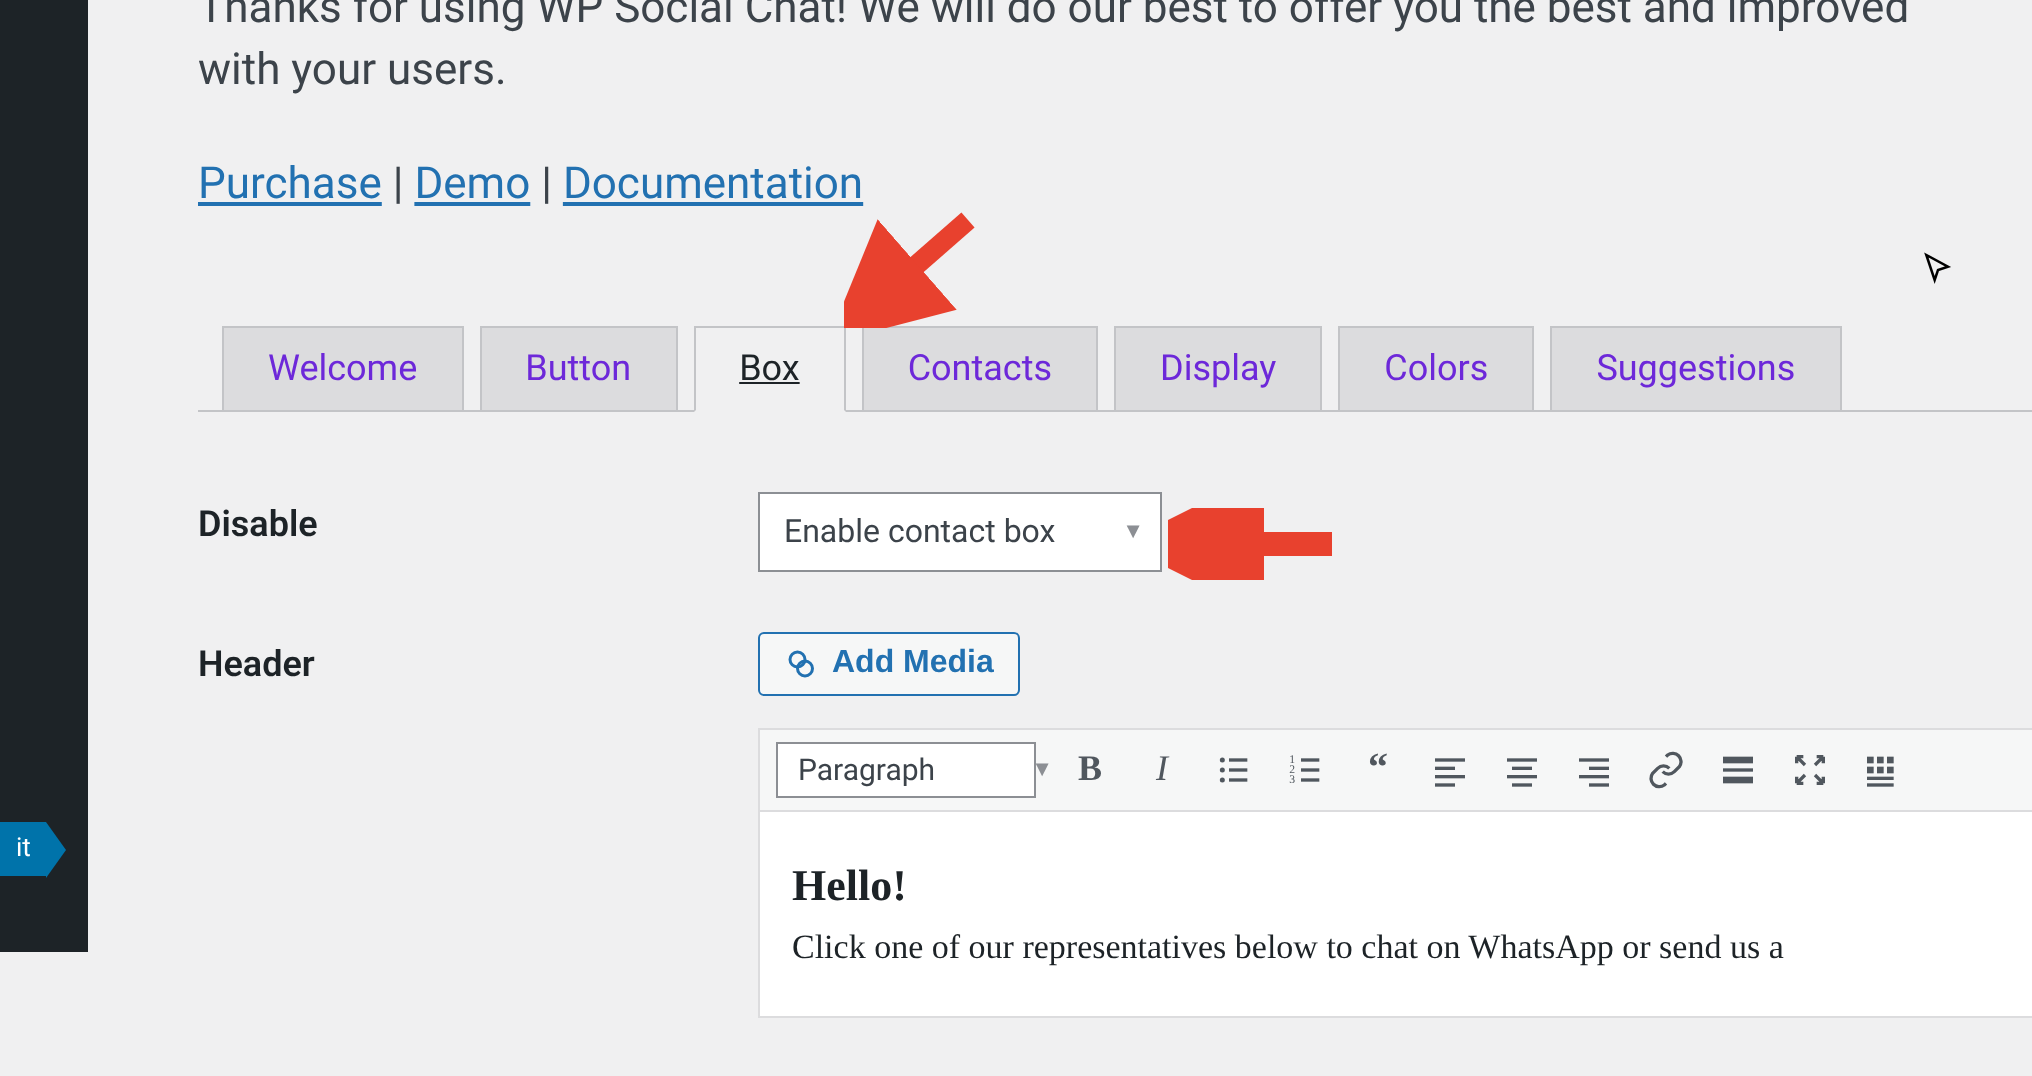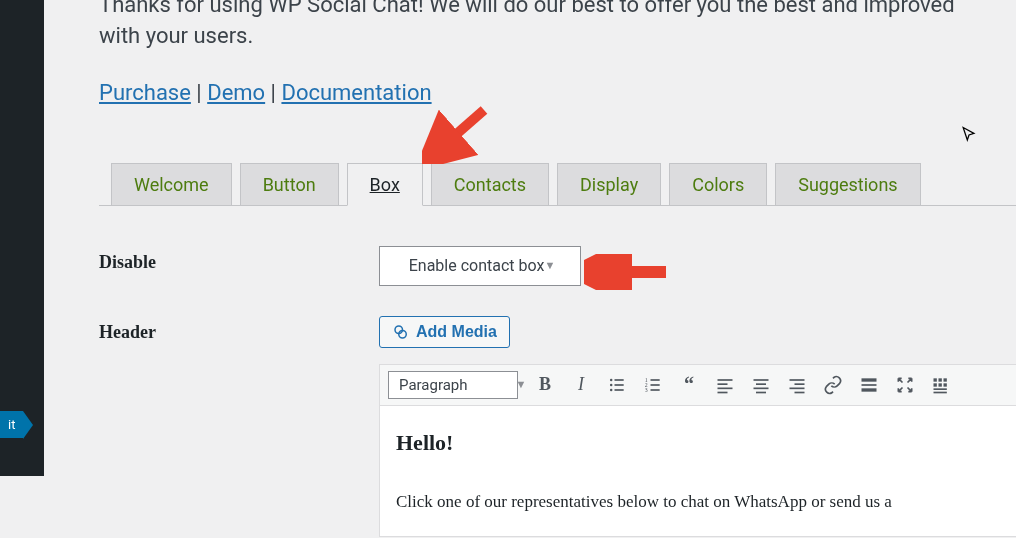--- a/index.html
+++ b/index.html
@@ -62,21 +62,21 @@
       margin-top: 58px;
       border-bottom: 1px solid #c3c4c7;
       gap: 0;
     }
     .tab {
       background: #dcdcde;
       border: 1px solid #c3c4c7;
       border-bottom: none;
       padding: 10px 22px;
       font-size: 18px;
-      color: #4d7c0f;
+      color: #6d28d9;
       cursor: pointer;
       margin-right: 8px;
       margin-left: 0;
     }
     .tab:first-child { margin-left: 12px; }
     .tab.active {
       background: #f0f0f1;
       border-bottom: 1px solid #f0f0f1;
       margin-bottom: -1px;
       color: #1d2327;
@@ -90,37 +90,36 @@
       display: flex;
       align-items: flex-start;
       margin-bottom: 30px;
     }
     .form-label {
       width: 280px;
       font-size: 18px;
       font-weight: 600;
       color: #1d2327;
       padding-top: 6px;
-      font-family: Liberation Serif, serif;
     }
     .form-field {
       flex: 1;
     }
     .select-wrap {
       display: inline-flex;
       align-items: center;
       border: 1px solid #8c8f94;
       background: #fff;
       padding: 6px 8px 6px 12px;
       width: 202px;
       height: 40px;
       font-size: 16px;
       color: #3c434a;
       cursor: pointer;
-      justify-content: center;
+      justify-content: space-between;
     }
     .select-caret {
       color: #8c8f94;
       font-size: 11px;
     }
     .add-media-btn {
       display: inline-flex;
       align-items: center;
       gap: 6px;
       border: 1px solid #2271b1;
@@ -174,21 +173,21 @@
       border-top: none;
       padding: 24px 16px;
       width: 640px;
       font-family: Georgia, serif;
       color: #1d2327;
     }
     .editor-content h3 {
       font-family: Georgia, serif;
       font-size: 22px;
       font-weight: 700;
-      margin-bottom: 36px;
+      margin-bottom: 8px;
     }
     .editor-content p {
       font-size: 17px;
       white-space: nowrap;
       overflow: hidden;
     }
     .arrow {
       position: absolute;
       color: #e8412e;
     }

